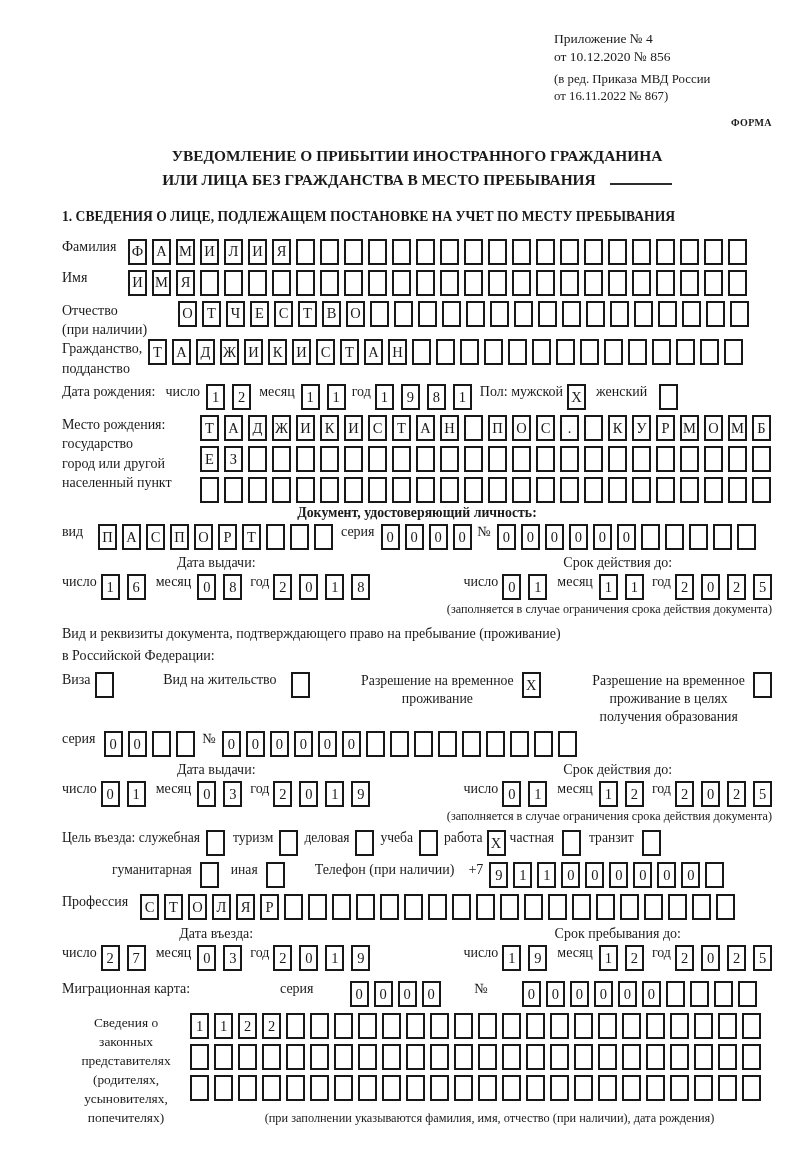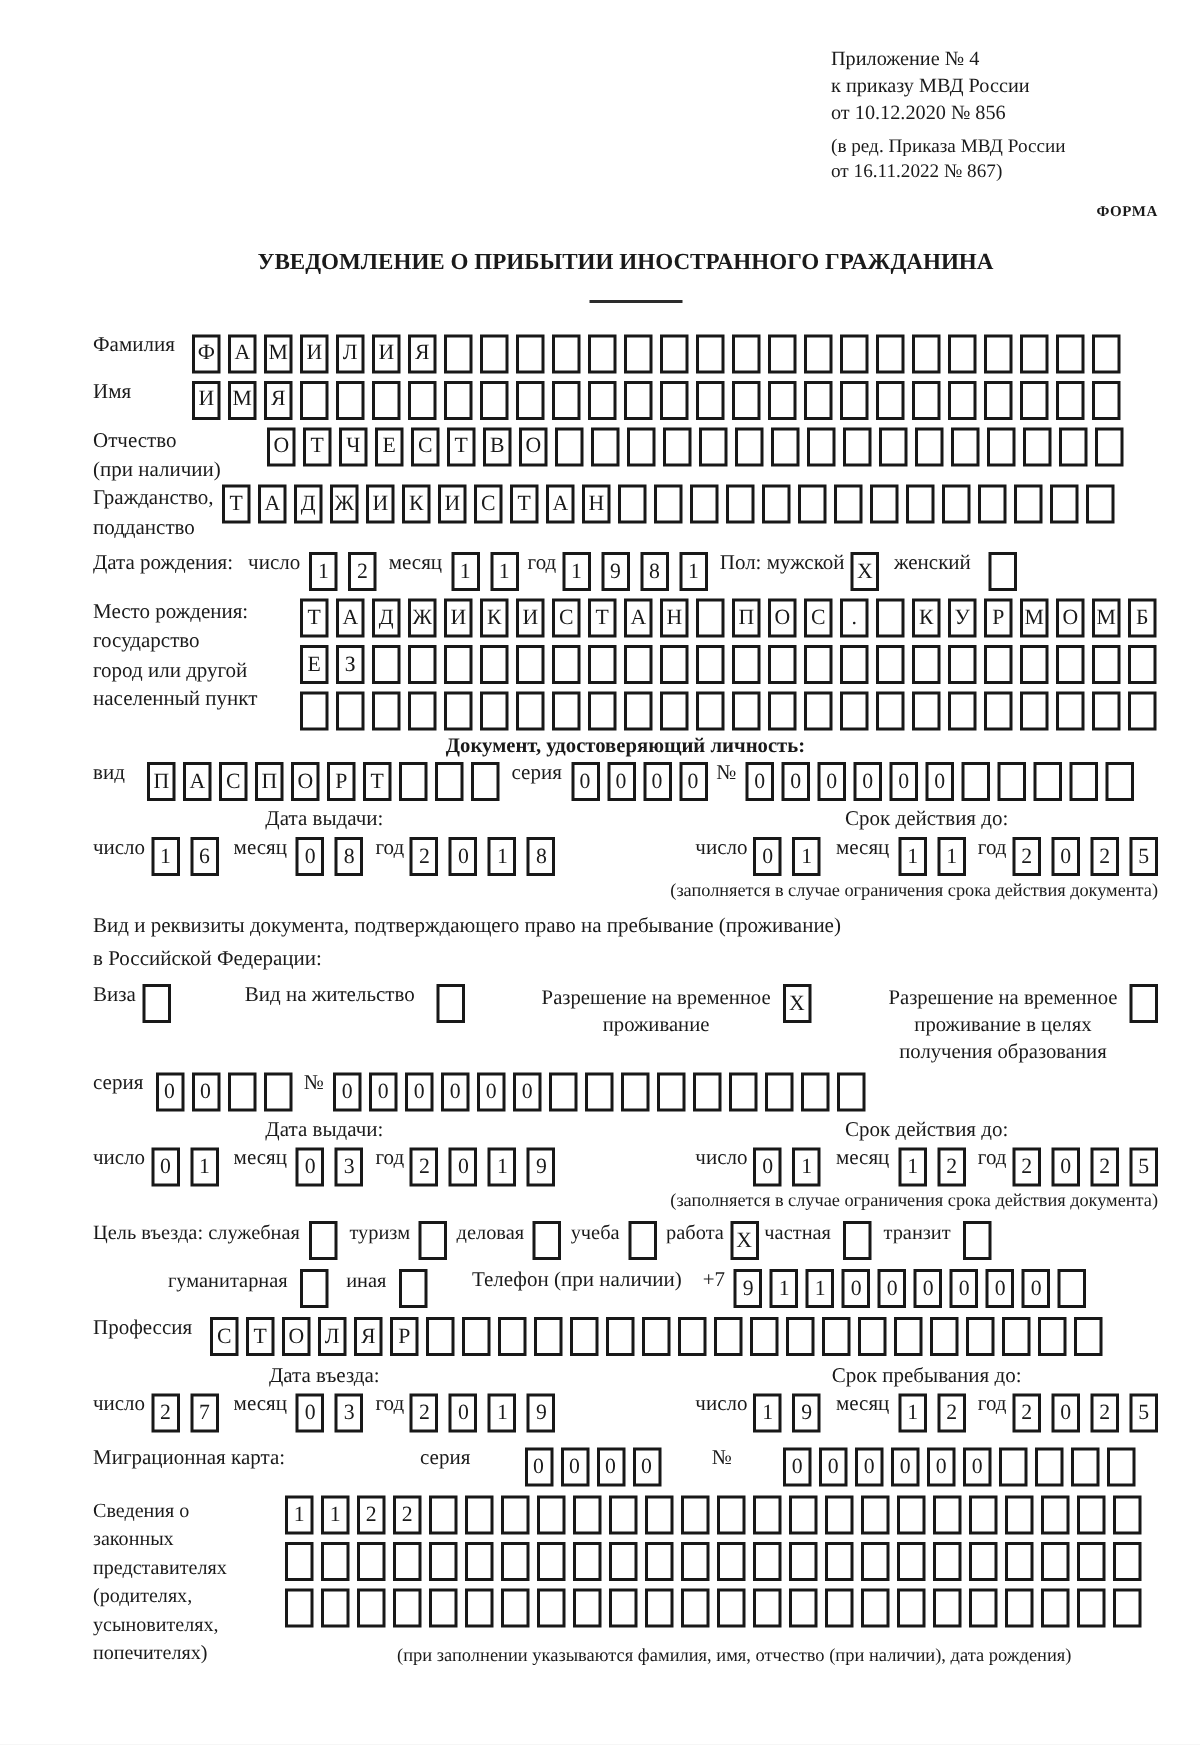--- a/index.html
+++ b/index.html
@@ -25,48 +25,48 @@
   .dochdr{text-align:center;font-weight:bold;font-size:13.8px;margin-top:2px;}
   .dpair{display:flex;justify-content:space-between;margin-top:5px;}
   .dgroup{display:flex;flex-direction:column;flex:none;}
   .dtitle{text-align:center;font-size:14px;margin-bottom:3px;}
   .footnote{font-size:12.2px;text-align:right;margin-top:2px;}
   .optrow{margin-top:6px;align-items:flex-start;justify-content:space-between;}
   .opt{display:flex;align-items:flex-start;flex:none;}
   .optlines{display:flex;flex-direction:column;text-align:center;font-size:13.8px;line-height:1.28;}
   .repsnote{font-size:12.3px;margin:-16px 0 0 145px;text-align:center;}
   .w66{width:66px;}  .w76{width:78px;}  .w86{width:86px;}  .w116{width:116px;}
-  .w138{width:138px;} .w128{width:128px;} .w140{width:140px;} .w36{width:36px;}
+  .w138{width:138px;} .w128{width:128px;text-align:center;} .w140{width:140px;} .w36{width:36px;}
   .ml4{margin-left:4px;} .ml6{margin-left:6px;} .ml8{margin-left:8px;} .ml10{margin-left:10px;}
   .ml12{margin-left:12px;} .ml14{margin-left:14px;} .ml30{margin-left:30px;} .ml50{margin-left:50px;}
   .mt0{margin-top:0;} .mt3{margin-top:3px;} .mt5{margin-top:5px;} .mt6{margin-top:6px;}
   .mt10{margin-top:10px;gap:28px;} .mt14{margin-top:14px;}
 </style>
 </head>
 <body>
 
 <div class="page">
 
   <div class="refblock">
     <div>Приложение № 4</div>
-    <div>к приказу МВД России</div>
     <div>от 10.12.2020 № 856</div>
     <div class="small gap">(в ред. Приказа МВД России</div>
     <div class="small">от 16.11.2022 № 867)</div>
   </div>
 
   <div class="forma">ФОРМА</div>
 
   <div class="title">
     <div>УВЕДОМЛЕНИЕ О ПРИБЫТИИ ИНОСТРАННОГО ГРАЖДАНИНА</div>
     <div>
-      <span class="blank"></span>
-    </div>
-  </div>
-
+      <span>ИЛИ ЛИЦА БЕЗ ГРАЖДАНСТВА В МЕСТО ПРЕБЫВАНИЯ</span><span class="blank"></span>
+    </div>
+  </div>
+
+  <div class="sec">1. СВЕДЕНИЯ О ЛИЦЕ, ПОДЛЕЖАЩЕМ ПОСТАНОВКЕ НА УЧЕТ ПО МЕСТУ ПРЕБЫВАНИЯ</div>
 
   <div class="row mt14">
     <span class="lab w66">Фамилия</span>
     <div class="cells">
         <span class="cell">Ф</span>
         <span class="cell">А</span>
         <span class="cell">М</span>
         <span class="cell">И</span>
         <span class="cell">Л</span>
         <span class="cell">И</span>

